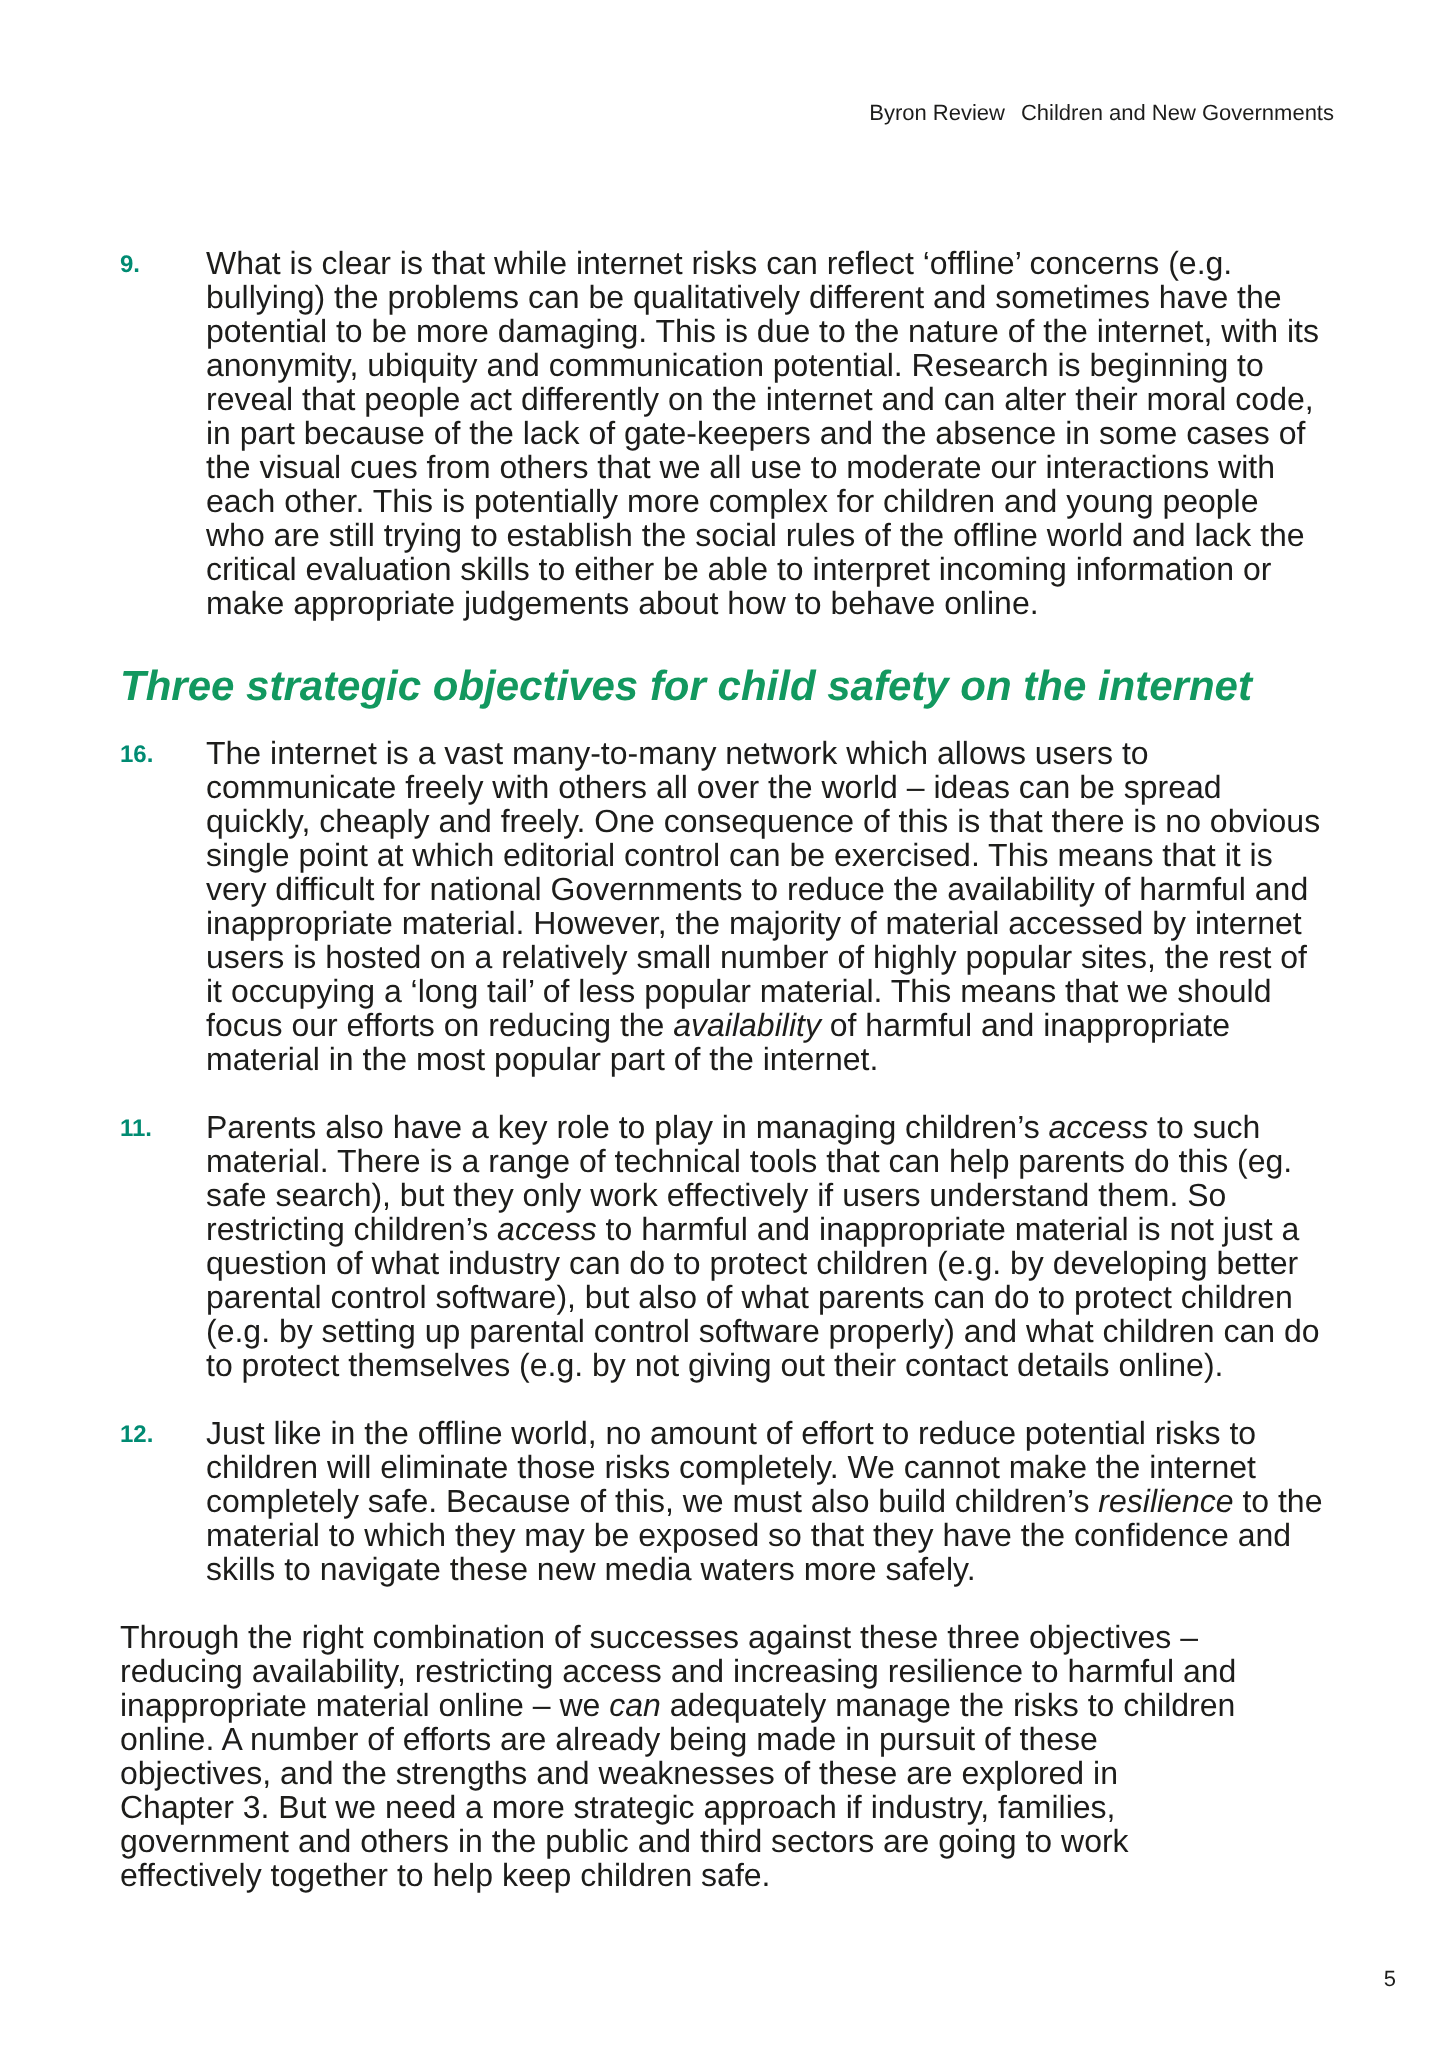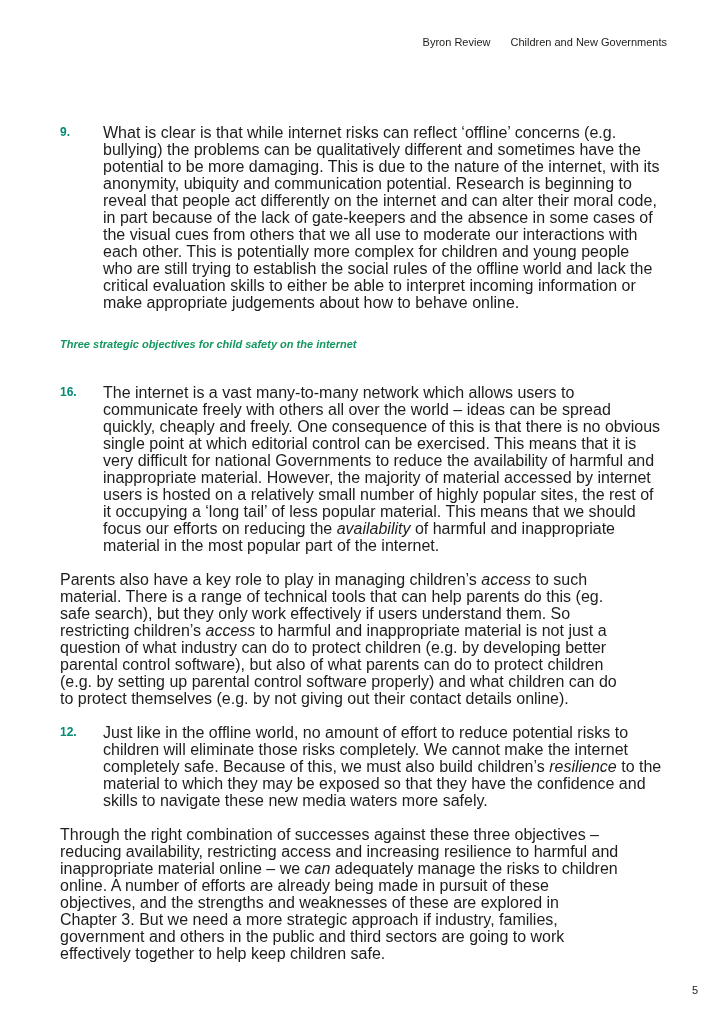--- a/index.html
+++ b/index.html
@@ -11,24 +11,24 @@
     position: relative;
     width: 724px;
     height: 1024px;
     background: #ffffff;
     font-family: "Liberation Sans", sans-serif;
     color: #1d1d1b;
     overflow: hidden;
   }
   .running-header {
     position: absolute;
-    top: 36px;
+    top: 51px;
     right: 57px;
     display: flex;
-    gap: 20px;
+    gap: 8px;
     font-size: 11px;
     line-height: 13px;
     color: #1d1d1b;
     white-space: nowrap;
     align-items: center;
   }
   .doc-body {
     position: absolute;
     top: 124px;
     left: 60px;
@@ -50,22 +50,22 @@
     margin: 0;
     width: 559px;
     font-size: 16px;
     line-height: 17px;
     color: #1d1d1b;
   }
   .para-text em {
     font-style: italic;
   }
   .section-heading {
-    margin: 23px 0 30px 0;
-    font-size: 11px;
+    margin: 23px 0 15px 0;
+    font-size: 21px;
     line-height: 20px;
     font-weight: 700;
     font-style: italic;
     color: var(--accent-green, #12985f);
   }
   .page-number {
     position: absolute;
     top: 984px;
     right: 26px;
     font-size: 11px;
@@ -87,20 +87,21 @@
       <div class="para">
         <span class="para-num">9.</span>
         <p class="para-text"><span>What is clear is that while internet risks can reflect ‘offline’ concerns (e.g. bullying) the problems can be qualitatively different and sometimes have the potential to be more damaging. This is due to the nature of the internet, with its anonymity, ubiquity and communication potential. Research is beginning to reveal that people act differently on the internet and can alter their moral code, in part because of the lack of gate-keepers and the absence in some cases of the visual cues from others that we all use to moderate our interactions with each other. This is potentially more complex for children and young people who are still trying to establish the social rules of the offline world and lack the critical evaluation skills to either be able to interpret incoming information or make appropriate judgements about how to behave online.</span></p>
       </div>
       <h2 class="section-heading">Three strategic objectives for child safety on the internet</h2>
       <div class="para">
         <span class="para-num">16.</span>
         <p class="para-text"><span>The internet is a vast many-to-many network which allows users to communicate freely with others all over the world – ideas can be spread quickly, cheaply and freely. One consequence of this is that there is no obvious single point at which editorial control can be exercised. This means that it is very difficult for national Governments to reduce the availability of harmful and inappropriate material. However, the majority of material accessed by internet users is hosted on a relatively small number of highly popular sites, the rest of it occupying a ‘long tail’ of less popular material. This means that we should focus our efforts on reducing the </span><em>availability</em><span> of harmful and inappropriate material in the most popular part of the internet.</span></p>
       </div>
       <div class="para">
+        <span class="para-num">11.</span>
         <p class="para-text"><span>Parents also have a key role to play in managing children’s </span><em>access</em><span> to such material. There is a range of technical tools that can help parents do this (eg. safe search), but they only work effectively if users understand them. So restricting children’s </span><em>access</em><span> to harmful and inappropriate material is not just a question of what industry can do to protect children (e.g. by developing better parental control software), but also of what parents can do to protect children (e.g. by setting up parental control software properly) and what children can do to protect themselves (e.g. by not giving out their contact details online).</span></p>
       </div>
       <div class="para">
         <span class="para-num">12.</span>
         <p class="para-text"><span>Just like in the offline world, no amount of effort to reduce potential risks to children will eliminate those risks completely. We cannot make the internet completely safe. Because of this, we must also build children’s </span><em>resilience</em><span> to the material to which they may be exposed so that they have the confidence and skills to navigate these new media waters more safely.</span></p>
       </div>
       <div class="para">
         <p class="para-text"><span>Through the right combination of successes against these three objectives – reducing availability, restricting access and increasing resilience to harmful and inappropriate material online – we </span><em>can</em><span> adequately manage the risks to children online. A number of efforts are already being made in pursuit of these objectives, and the strengths and weaknesses of these are explored in Chapter 3. But we need a more strategic approach if industry, families, government and others in the public and third sectors are going to work effectively together to help keep children safe.</span></p>
       </div>
     </div>

